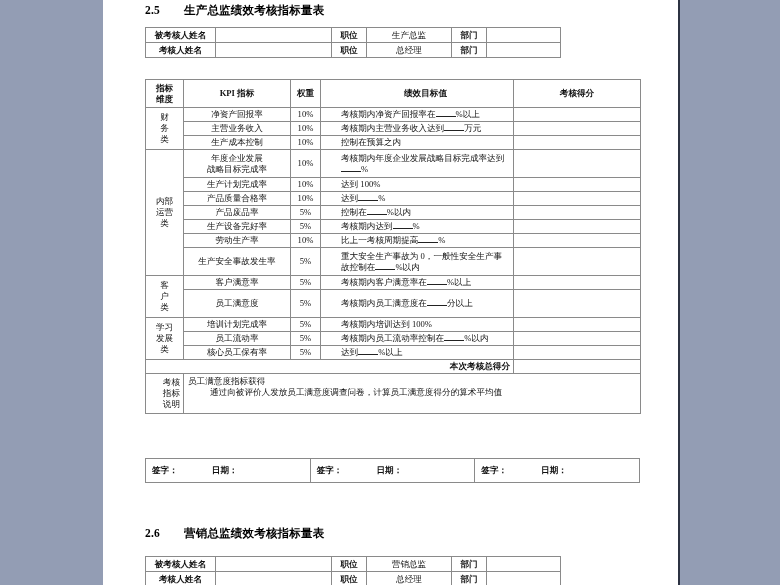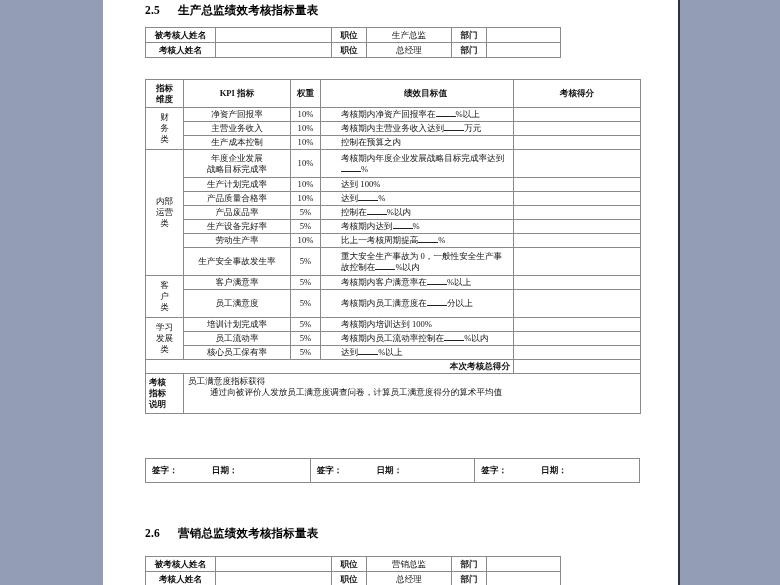--- a/index.html
+++ b/index.html
@@ -30,21 +30,21 @@
     position: absolute;
     left: 42px; top: 0;
     width: 497px;
   }
   .sec-head {
     font-weight: bold;
     font-size: 11.5px;
     letter-spacing: 0.2px;
     white-space: nowrap;
   }
-  .sec-head .num { margin-right: 18px; }
+  .sec-head .num { margin-right: 24px; }
   table {
     border-collapse: collapse;
     table-layout: fixed;
     font-size: 8.6px;
     color: #111;
   }
   table td {
     border: 1px solid #8a8a8a;
     padding: 1px 3px;
     vertical-align: middle;
@@ -58,21 +58,21 @@
   .maintab td { height: 14px; }
   .c-dim   { width: 38px;  text-align: center; }
   .c-kpi   { width: 107px; text-align: center; }
   .c-wt    { width: 30px;  text-align: center; }
   .c-tgt   { width: 193px; text-align: left; padding-left: 20px; }
   .c-score { width: 127px; }
   .hdr { font-weight: bold; text-align: center; }
   .dimcell { text-align: center; font-weight: normal; }
   .tall2 { height: 28px !important; }
   .total { font-weight: bold; text-align: right; }
-  .notelbl { width: 38px; text-align: left; vertical-align: middle; font-weight: bold; }
+  .notelbl { width: 38px; text-align: right; vertical-align: middle; }
   .notebody { text-align: left; padding: 2px 4px; }
   .notebody .ln2 { text-indent: 22px; }
   .sigtab { width: 495px; }
   .sigtab td { height: 17px; }
   .sig-h { font-weight: bold; text-align: center; }
   .sig-b { text-align: left; padding-left: 6px; height: 24px !important; }
   .sig-b .lab { font-weight: bold; }
   .sig-b .gap { display: inline-block; width: 34px; }
   .sc1 { width: 143px; }
   .sc2 { width: 133px; }

